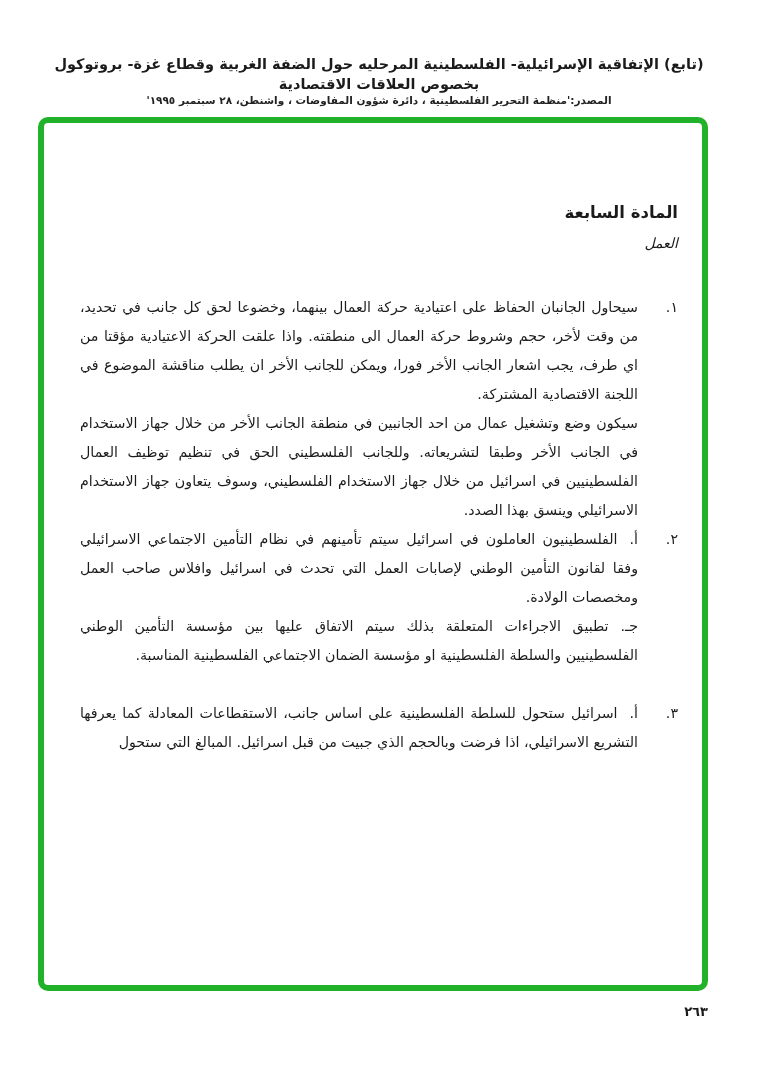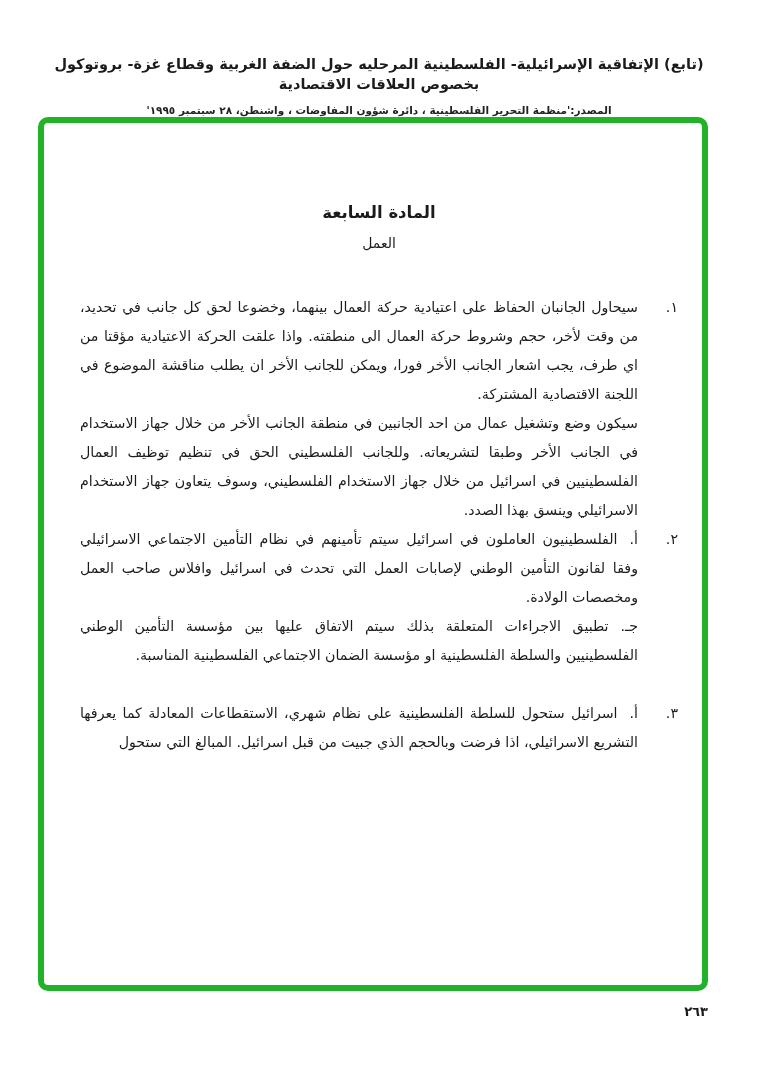--- a/index.html
+++ b/index.html
@@ -28,21 +28,20 @@
   }
   .doc-header .h1 {
     font-size: 14.5px;
     font-weight: bold;
     line-height: 20px;
     padding: 0 40px;
   }
   .doc-header .h2 {
     font-size: 10.5px;
     font-weight: bold;
-    margin-top: 10px;
     color: #222;
   }
   
   .green-box {
     position: absolute;
     left: 38px;
     top: 117px;
     width: 670px;
     height: 874px;
     border: 6px solid #22b22a;
@@ -52,27 +51,28 @@
   .content {
     position: absolute;
     top: 80px;
     right: 24px;
     left: 36px;
     direction: rtl;
   }
   .article-title {
     font-size: 16.5px;
     font-weight: bold;
-    text-align: center;
+    text-align: right;
   }
   .article-subtitle {
     font-size: 14px;
     font-weight: normal;
     margin-top: 13px;
-    text-align: center;
+    text-align: right;
+    font-style: italic;
   }
   .body-list {
     margin-top: 42px;
     font-size: 14.2px;
     line-height: 29px;
     text-align: justify;
     text-justify: inter-word;
   }
   .item {
     position: relative;
@@ -130,21 +130,21 @@
         <div class="item">
           <span class="marker">٢.</span><span class="submarker">أ.</span><span class="itext">الفلسطينيون العاملون في اسرائيل سيتم تأمينهم في نظام التأمين الاجتماعي الاسرائيلي وفقا لقانون التأمين الوطني لإصابات العمل التي تحدث في اسرائيل وافلاس صاحب العمل ومخصصات الولادة.</span>
         </div>
 
 
         <div class="item">
           <span class="marker"></span><span class="submarker">جـ.</span><span class="itext">تطبيق الاجراءات المتعلقة بذلك سيتم الاتفاق عليها بين مؤسسة التأمين الوطني الفلسطينيين والسلطة الفلسطينية او مؤسسة الضمان الاجتماعي الفلسطينية المناسبة.</span>
         </div>
 
         <div class="item gap-before">
-          <span class="marker">٣.</span><span class="submarker">أ.</span><span class="itext">اسرائيل ستحول للسلطة الفلسطينية على نظام شهري، الاستقطاعات المعادلة كما يعرفها التشريع الاسرائيلي، اذا فرضت وبالحجم الذي جبيت من قبل اسرائيل. المبالغ التي ستحول</span>
+          <span class="marker">٣.</span><span class="submarker">أ.</span><span class="itext">اسرائيل ستحول للسلطة الفلسطينية على اساس جانب، الاستقطاعات المعادلة كما يعرفها التشريع الاسرائيلي، اذا فرضت وبالحجم الذي جبيت من قبل اسرائيل. المبالغ التي ستحول</span>
         </div>
 
       </div>
     </div>
   </div>
 
   <div class="page-number">٢٦٣</div>
 
 </div>
 

